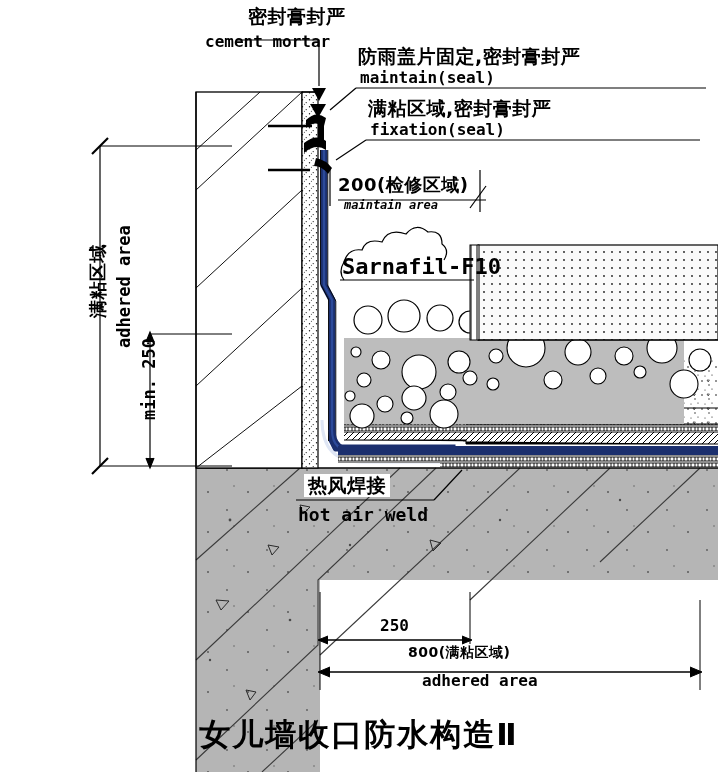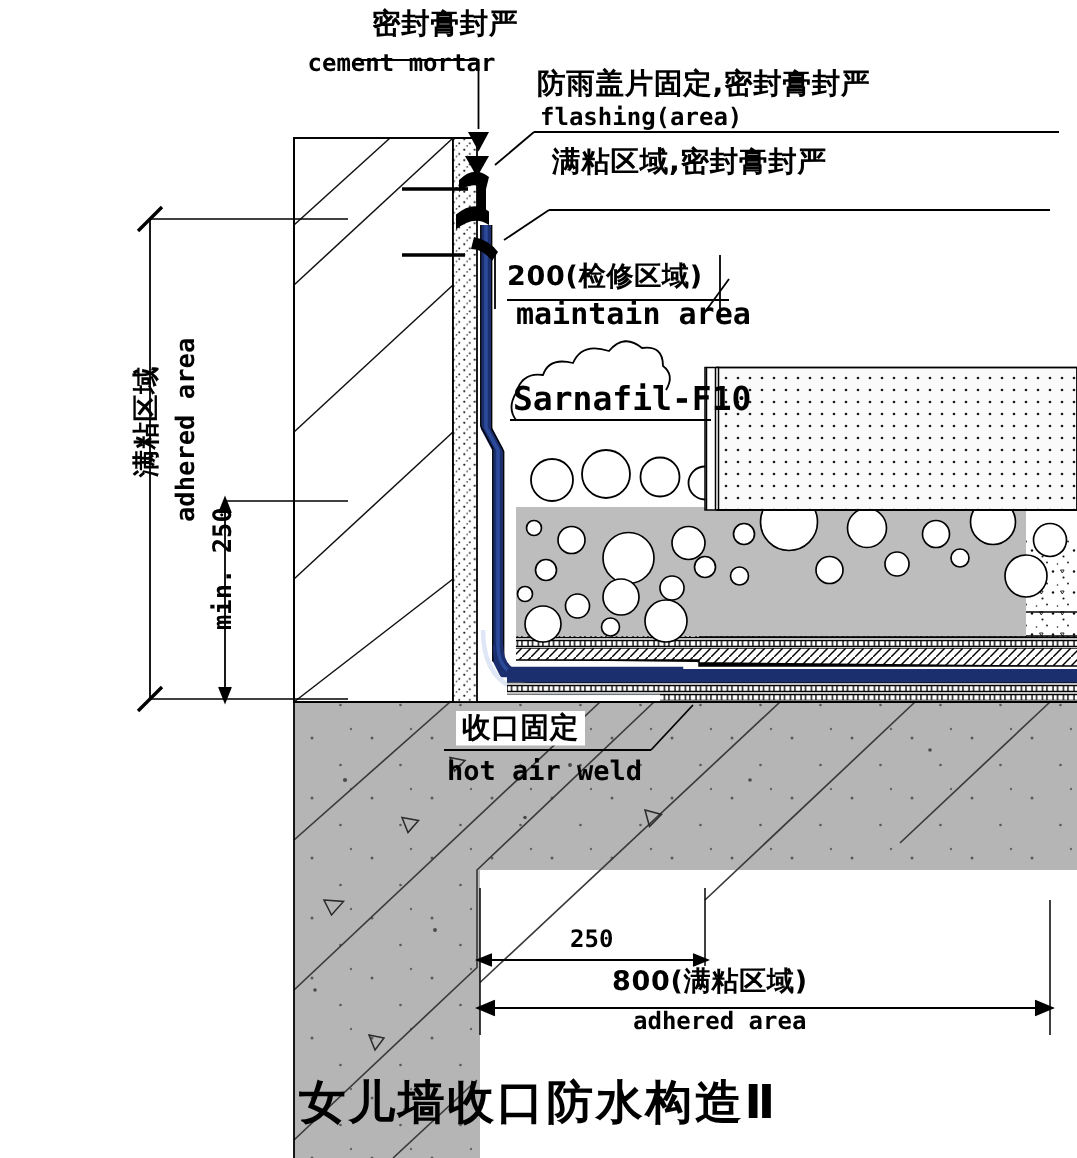--- a/index.html
+++ b/index.html
@@ -283,37 +283,38 @@
     <path d="M330 667 L318 672 L330 677" fill="#000"></path>
     <path d="M690 667 L702 672 L690 677" fill="#000"></path>
   </g>
 
 </svg>
 
 <div class="lbl cn" style="left:248px;top:6px;font-size:19px;">密封膏封严</div>
 <div class="lbl en" style="left:205px;top:33px;font-size:16px;">cement mortar</div>
 
 <div class="lbl cn" style="left:358px;top:46px;font-size:19px;">防雨盖片固定,密封膏封严</div>
-<div class="lbl en" style="left:360px;top:69px;font-size:16px;">flashing(area)</div>
+<div class="lbl en" style="left:360px;top:69px;font-size:16px;">maintain(seal)</div>
 
 <div class="lbl cn" style="left:368px;top:98px;font-size:19px;">满粘区域,密封膏封严</div>
+<div class="lbl en" style="left:370px;top:121px;font-size:16px;">fixation(seal)</div>
 
 <div class="lbl cn" style="left:338px;top:175px;font-size:18px;">200(检修区域)</div>
-<div class="lbl en" style="left:344px;top:199px;font-size:20px;">maintain area</div>
+<div class="lbl en" style="left:344px;top:199px;font-size:12px;font-style:italic;">maintain area</div>
 
 <div class="lbl en" style="left:342px;top:255px;font-size:22px;letter-spacing:0px;">Sarnafil-F10</div>
 
-<div class="lbl cn boxed" style="left:304px;top:474px;font-size:19px;background:#fff;padding:1px 4px;">收口固定</div>
+<div class="lbl cn boxed" style="left:304px;top:474px;font-size:19px;background:#fff;padding:1px 4px;">热风焊接</div>
 <div class="lbl en" style="left:298px;top:505px;font-size:18px;">hot air weld</div>
 
 <div class="lbl cn vert" style="left:88px;top:318px;font-size:18px;transform:rotate(-90deg);">满粘区域</div>
 <div class="lbl en vert" style="left:115px;top:348px;font-size:17px;transform:rotate(-90deg);">adhered area</div>
 
 <div class="lbl en vert" style="left:140px;top:420px;font-size:17px;transform:rotate(-90deg);">min. 250</div>
 
 <div class="lbl en" style="left:380px;top:617px;font-size:16px;">250</div>
 
-<div class="lbl cn" style="left:408px;top:645px;font-size:18px;">800(满粘区域)</div>
+<div class="lbl cn" style="left:408px;top:645px;font-size:14px;">800(满粘区域)</div>
 <div class="lbl en" style="left:422px;top:672px;font-size:16px;">adhered area</div>
 
 <div class="title" style="top:714px;font-size:31px;letter-spacing:2px;">女儿墙收口防水构造Ⅱ</div>
 
 </div>
 
 </body></html>

